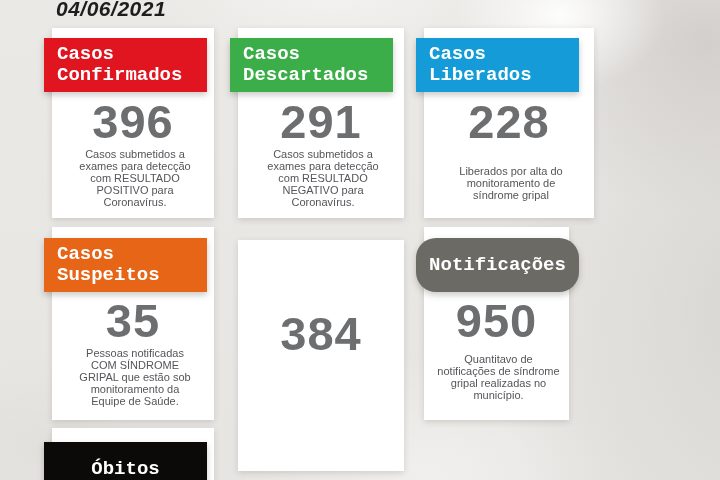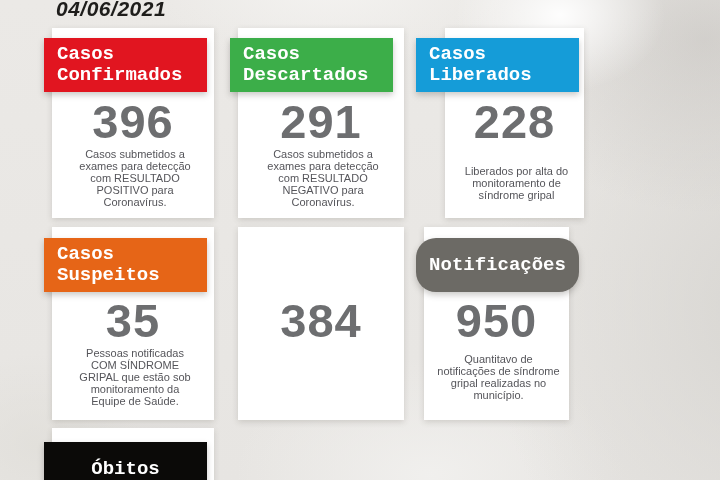--- a/index.html
+++ b/index.html
@@ -26,23 +26,23 @@
     position:absolute;left:56px;top:-3px;
     font-size:21px;font-weight:700;font-style:italic;
     color:#1e1d1b;letter-spacing:.5px;
   }
   .card{
     position:absolute;background:#ffffff;
     box-shadow:0 2px 6px rgba(70,64,58,.18);
   }
   .c1{left:52px;top:28px;width:162px;height:190px;}
   .c2{left:238px;top:28px;width:166px;height:190px;}
-  .c3{left:424px;top:28px;width:139px;height:190px;margin-left:21px;}
+  .c3{left:424px;top:28px;width:170px;height:190px;}
   .c4{left:52px;top:227px;width:162px;height:193px;}
-  .c5{left:238px;top:227px;width:166px;height:193px;}
+  .c5{left:238px;top:240px;width:166px;height:231px;}
   .c6{left:424px;top:227px;width:145px;height:193px;}
   .c7{left:52px;top:428px;width:162px;height:60px;}
   .hdr{
     position:absolute;width:163px;height:54px;
     display:flex;align-items:center;
     font-size:19px;font-weight:700;line-height:21px;
     box-shadow:0 3px 6px rgba(70,64,58,.28);
     box-sizing:border-box;z-index:2;
   }
   .hdr span{white-space:pre-line;font-family:Liberation Mono, monospace;}

